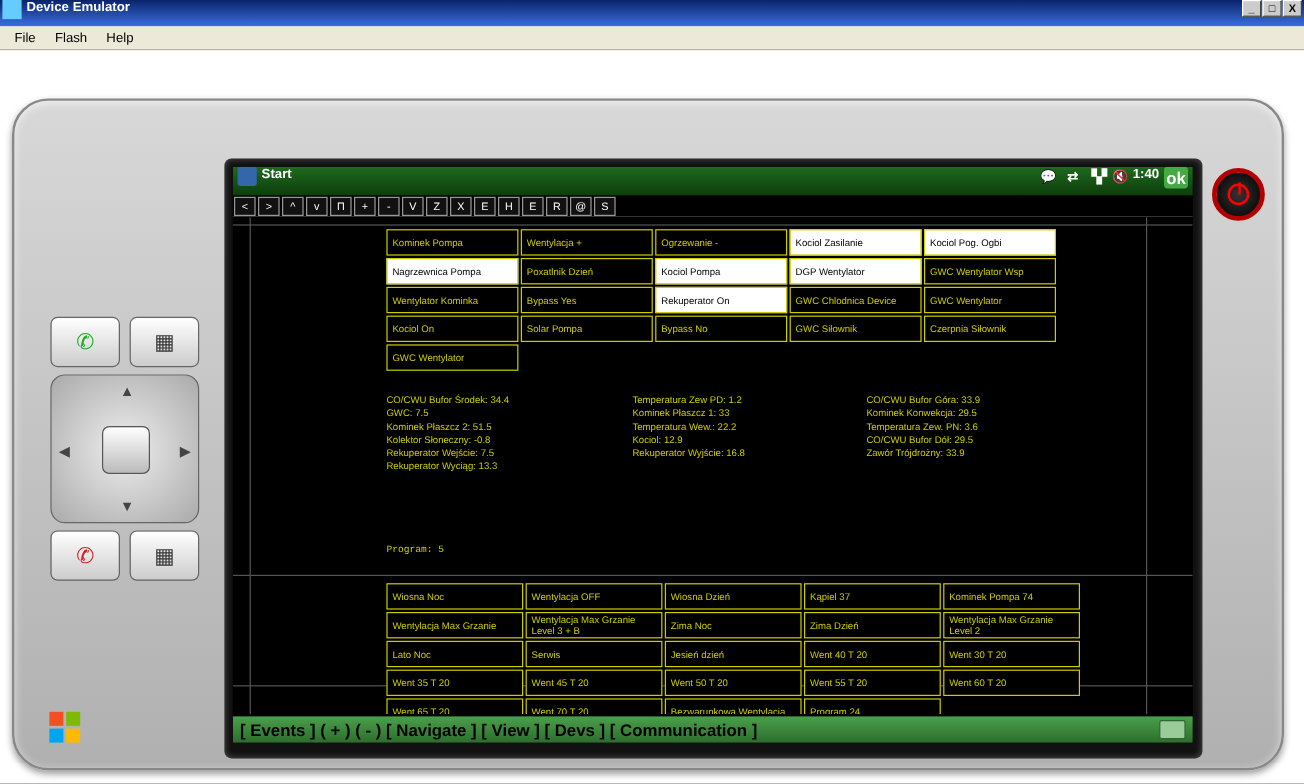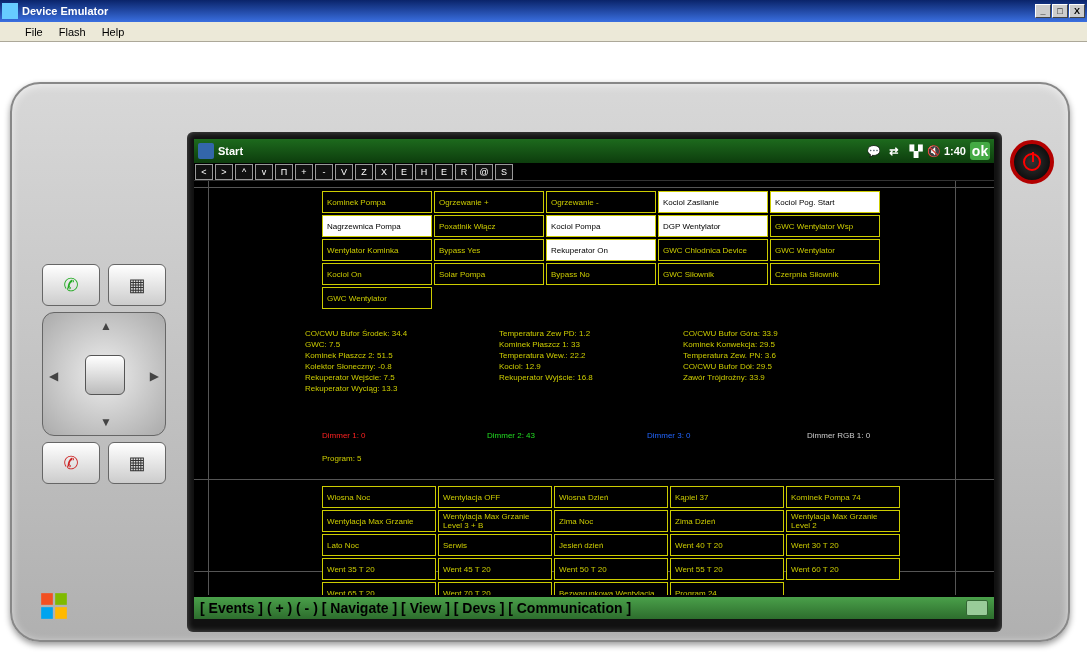--- a/index.html
+++ b/index.html
@@ -1,26 +1,26 @@
 <!DOCTYPE html>
 <html><head>
 <meta charset="utf-8">
 <style>
 * { box-sizing: border-box; margin: 0; padding: 0; }
 body { font-family: Tahoma, Arial, sans-serif; font-size: 11px; background: #fff; width: 1087px; height: 653px; overflow: hidden; }
 
 
-.titlebar { height: 22px; background: linear-gradient(to bottom, #0a246a, #3a6fe0); display: flex; align-items: center; color: #fff; font-weight: bold; padding: 0 2px; }
+.titlebar { height: 22px; background: linear-gradient(to bottom, #0a246a, #3a6fe0); display: flex; align-items: flex-start; color: #fff; font-weight: bold; padding: 0 2px; }
 .titlebar .app-icon { width: 16px; height: 16px; background: #6cf; margin-right: 4px; display: inline-block; }
 .titlebar .title-text { flex: 1; }
 .win-controls { display: flex; gap: 1px; }
 .win-btn { width: 16px; height: 14px; background: #ccc; border: 1px solid #fff; border-right-color: #444; border-bottom-color: #444; display: flex; align-items: center; justify-content: center; font-size: 9px; color: #000; font-weight: bold; cursor: pointer; }
 
 
-.menubar { height: 20px; background: #ece9d8; display: flex; align-items: center; padding: 0 17px; border-bottom: 1px solid #aca899; }
+.menubar { height: 20px; background: #ece9d8; display: flex; align-items: center; padding: 0 4px; border-bottom: 1px solid #aca899; }
 .menubar span { padding: 2px 8px; cursor: pointer; }
 
 
 .work-area { position: relative; width: 1087px; height: 611px; background: #fff; }
 .device-frame { position: absolute; left: 10px; top: 40px; width: 1060px; height: 560px; background: linear-gradient(#d8d8d8, #b0b0b0); border-radius: 30px; box-shadow: 0 3px 6px rgba(0,0,0,0.4), inset 0 2px 8px rgba(255,255,255,0.6); border: 2px solid #888; }
 
 
 .hw-left { position: absolute; left: 30px; top: 180px; width: 130px; }
 .hw-btn-row { display: flex; gap: 8px; margin-bottom: 6px; }
 .hw-btn { width: 58px; height: 42px; background: linear-gradient(#fff, #ccc); border: 1px solid #666; border-radius: 6px; display: flex; align-items: center; justify-content: center; font-size: 18px; color: #333; }
@@ -38,21 +38,21 @@
 
 .power-btn { position: absolute; right: 14px; top: 56px; width: 44px; height: 44px; border-radius: 50%; background: radial-gradient(#333, #000); border: 4px solid #b30000; display: flex; align-items: center; justify-content: center; }
 .power-btn .glyph { width: 18px; height: 18px; border: 2px solid #f00; border-radius: 50%; position: relative; }
 .power-btn .glyph::after { content: ''; position: absolute; left: 7px; top: -3px; width: 2px; height: 10px; background: #f00; }
 
 
 .bezel { position: absolute; left: 175px; top: 48px; width: 815px; height: 500px; background: #111; border-radius: 6px; padding: 7px; box-shadow: inset 0 0 6px rgba(255,255,255,0.3); }
 .screen { width: 800px; height: 480px; background: #000; position: relative; overflow: hidden; }
 
 
-.wm-header { height: 24px; background: linear-gradient(#1d6a1d, #0d3d0d); display: flex; align-items: center; color: #fff; font-weight: bold; padding: 0 4px; }
+.wm-header { height: 24px; background: linear-gradient(#1d6a1d, #0d3d0d); display: flex; color: #fff; font-weight: bold; padding: 0 4px; }
 .wm-header .flag { width: 16px; height: 16px; background: #36a; margin-right: 4px; border-radius: 2px; }
 .wm-header .spacer { flex: 1; }
 .wm-header .icon { width: 16px; height: 16px; margin: 0 2px; display: inline-flex; align-items: center; justify-content: center; color: #fff; }
 .wm-header .ok { width: 20px; height: 18px; background: #4a4; border-radius: 3px; font-size: 14px; display: flex; align-items: center; justify-content: center; color: #fff; margin-left: 4px; }
 
 
 .toolbar { height: 18px; background: #000; display: flex; border-bottom: 1px solid #333; }
 .toolbar .tb { width: 18px; height: 16px; border: 1px solid #999; background: #111; color: #fff; font-size: 9px; display: flex; align-items: center; justify-content: center; margin: 1px; cursor: pointer; }
 
 
@@ -66,28 +66,28 @@
 .content .guide-h.h3 { top: 390px; }
 
 
 .btn-grid { position: absolute; display: grid; grid-template-columns: repeat(5, 110px); gap: 2px; }
 .btn-grid.events { top: 10px; left: 128px; }
 .btn-grid.programs { top: 305px; left: 128px; grid-template-columns: repeat(5, 114px); }
 .cell-btn { height: 22px; border: 1px solid #cc0; background: #000; color: #cc0; font-size: 8px; padding: 2px 4px; display: flex; align-items: center; cursor: pointer; }
 .cell-btn.active { background: #fff; color: #000; }
 
 
-.status { position: absolute; left: 111px; top: 148px; display: grid; grid-template-columns: 185px 175px 175px; gap: 2px 9px; font-size: 8px; color: #cc0; }
+.status { position: absolute; left: 128px; top: 148px; display: grid; grid-template-columns: 185px 175px 175px; gap: 2px 20px; font-size: 8px; color: #cc0; }
 .status div { white-space: nowrap; }
 .dimmers { position: absolute; left: 128px; top: 250px; display: grid; grid-template-columns: 165px 160px 160px 140px; font-size: 8px; }
 .dimmers .d1 { color: #f22; }
 .dimmers .d2 { color: #2d2; }
 .dimmers .d3 { color: #26f; }
 .dimmers .d4 { color: #ccc; }
-.program-label { position: absolute; left: 128px; top: 273px; font-size: 8px; color: #cc0; }
+.program-label { position: absolute; left: 128px; top: 273px; font-size: 8px; color: #cc0; font-family: Liberation Mono, monospace; }
 
 
 .wm-footer { position: absolute; bottom: 0; left: 0; right: 0; height: 22px; background: linear-gradient(#4aa04a, #2d6d2d); display: flex; align-items: center; color: #000; font-weight: bold; font-size: 14px; padding: 0 6px; }
 .wm-footer .kb-icon { position: absolute; right: 6px; width: 22px; height: 16px; background: #9c9; border: 1px solid #363; border-radius: 2px; }
 </style>
 </head>
 <body>
 
 <div class="titlebar">
   <span class="app-icon"></span>
@@ -173,26 +173,26 @@
 
         <div class="content">
           <div class="guide-v g1"></div>
           <div class="guide-v g2"></div>
           <div class="guide-h h1"></div>
           <div class="guide-h h2"></div>
           <div class="guide-h h3"></div>
 
           <div class="btn-grid events" id="events-grid">
               <div class="cell-btn">Kominek Pompa</div>
-              <div class="cell-btn">Ogrzewanie +</div>
+              <div class="cell-btn">Wentylacja +</div>
               <div class="cell-btn">Ogrzewanie -</div>
               <div class="cell-btn active">Kociol Zasilanie</div>
-              <div class="cell-btn active">Kociol Pog. Start</div>
+              <div class="cell-btn active">Kociol Pog. Ogbi</div>
               <div class="cell-btn active">Nagrzewnica Pompa</div>
-              <div class="cell-btn">Poxatlnik Włącz</div>
+              <div class="cell-btn">Poxatlnik Dzień</div>
               <div class="cell-btn active">Kociol Pompa</div>
               <div class="cell-btn active">DGP Wentylator</div>
               <div class="cell-btn">GWC Wentylator Wsp</div>
               <div class="cell-btn">Wentylator Kominka</div>
               <div class="cell-btn">Bypass Yes</div>
               <div class="cell-btn active">Rekuperator On</div>
               <div class="cell-btn">GWC Chlodnica Device</div>
               <div class="cell-btn">GWC Wentylator</div>
               <div class="cell-btn">Kociol On</div>
               <div class="cell-btn">Solar Pompa</div>
@@ -216,26 +216,20 @@
               <div>Kociol: 12.9</div>
               <div>CO/CWU Bufor Dół: 29.5</div>
               <div>Rekuperator Wejście: 7.5</div>
               <div>Rekuperator Wyjście: 16.8</div>
               <div>Zawór Trójdrożny: 33.9</div>
               <div>Rekuperator Wyciąg: 13.3</div>
               <div></div>
               <div></div>
             </div>
 
-          <div class="dimmers">
-            <div class="d1">Dimmer 1: 0</div>
-            <div class="d2">Dimmer 2: 43</div>
-            <div class="d3">Dimmer 3: 0</div>
-            <div class="d4">Dimmer RGB 1: 0</div>
-          </div>
 
           <div class="program-label">Program: 5</div>
 
           <div class="btn-grid programs" id="programs-grid">
               <div class="cell-btn">Wiosna Noc</div>
               <div class="cell-btn">Wentylacja OFF</div>
               <div class="cell-btn">Wiosna Dzień</div>
               <div class="cell-btn">Kąpiel 37</div>
               <div class="cell-btn">Kominek Pompa 74</div>
               <div class="cell-btn">Wentylacja Max Grzanie</div>

